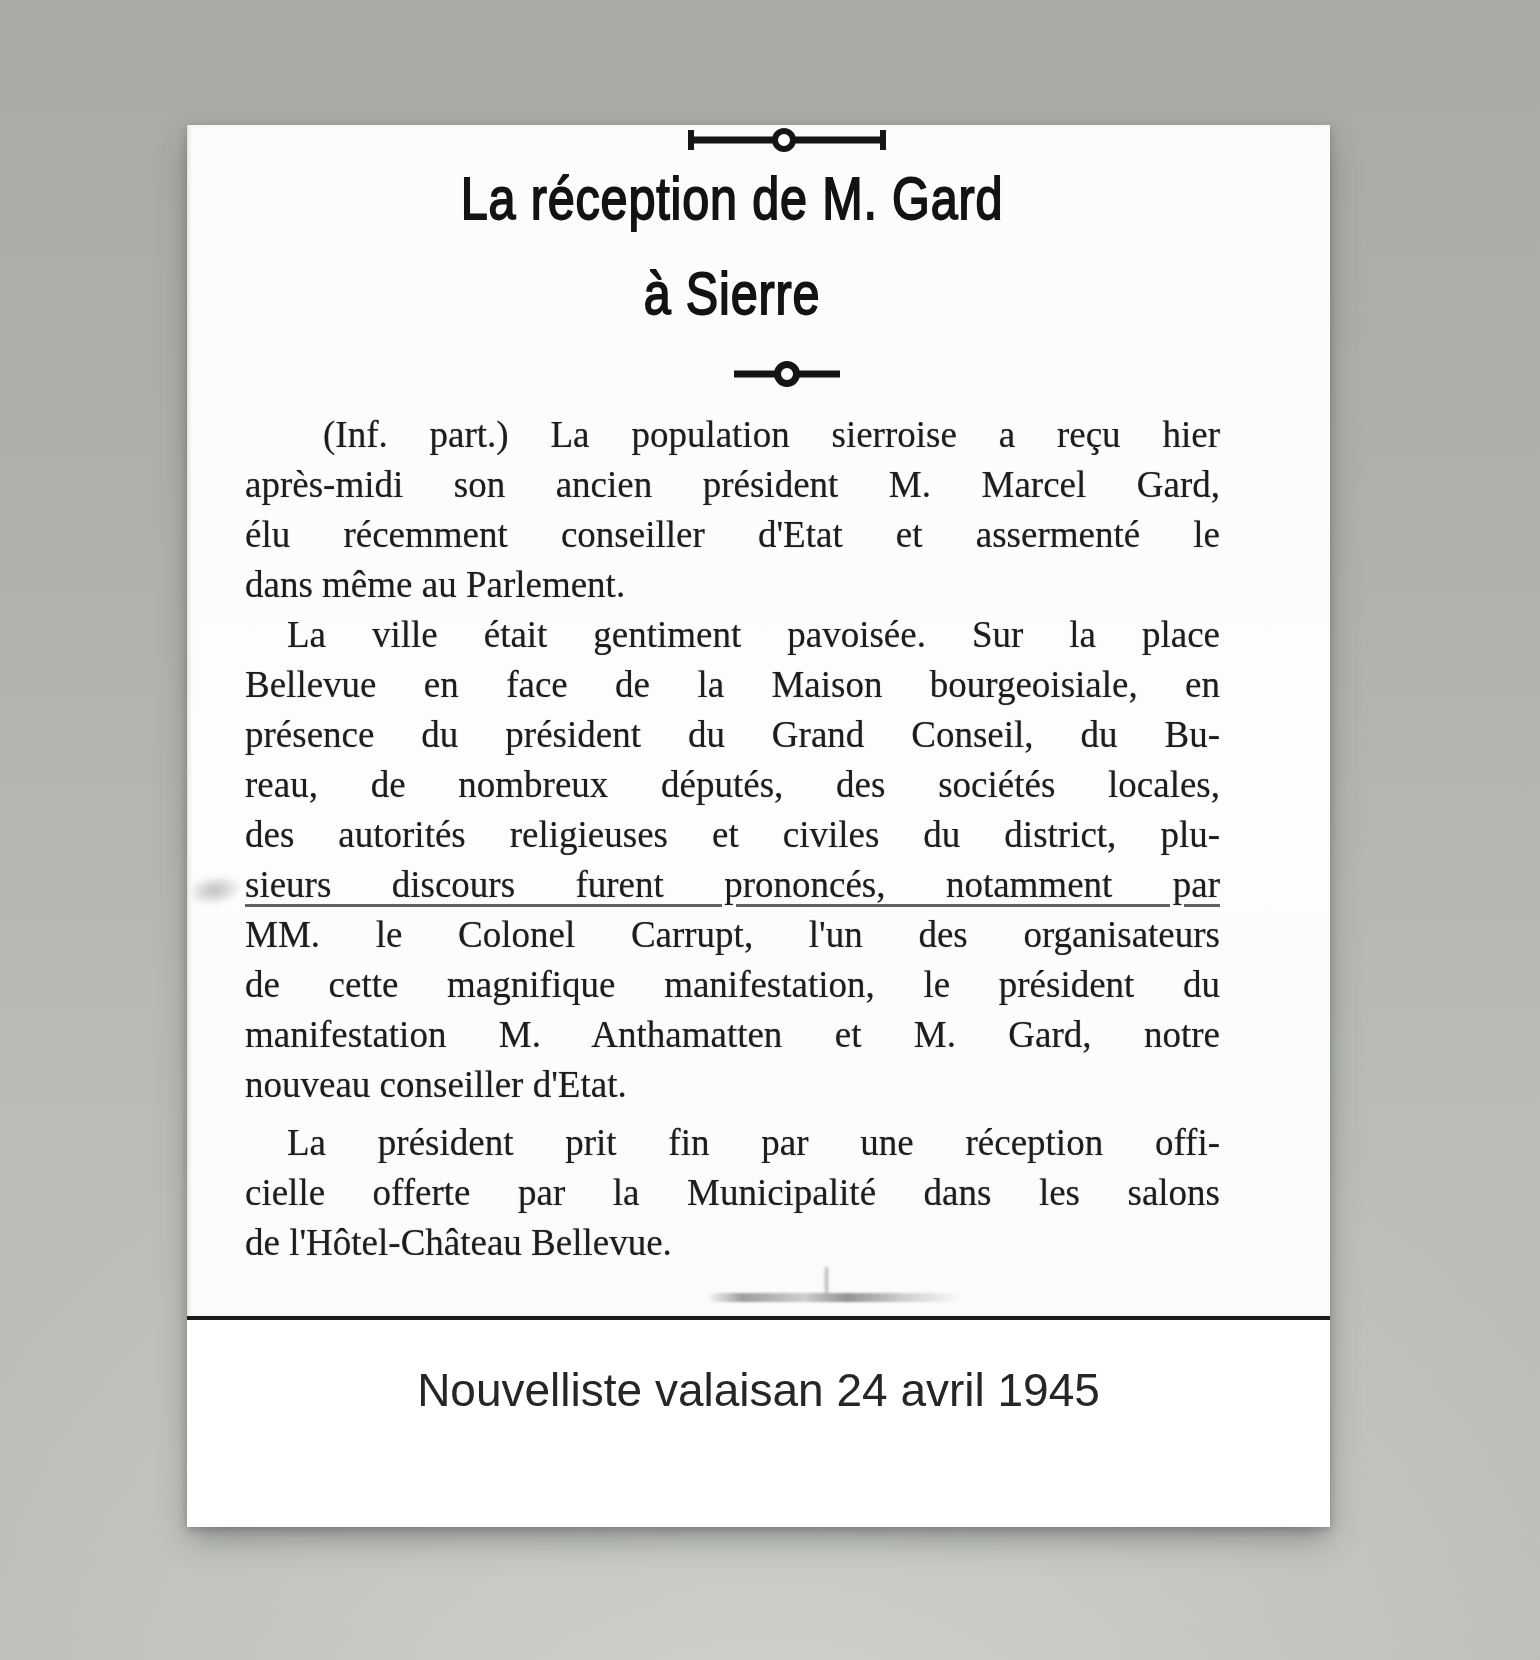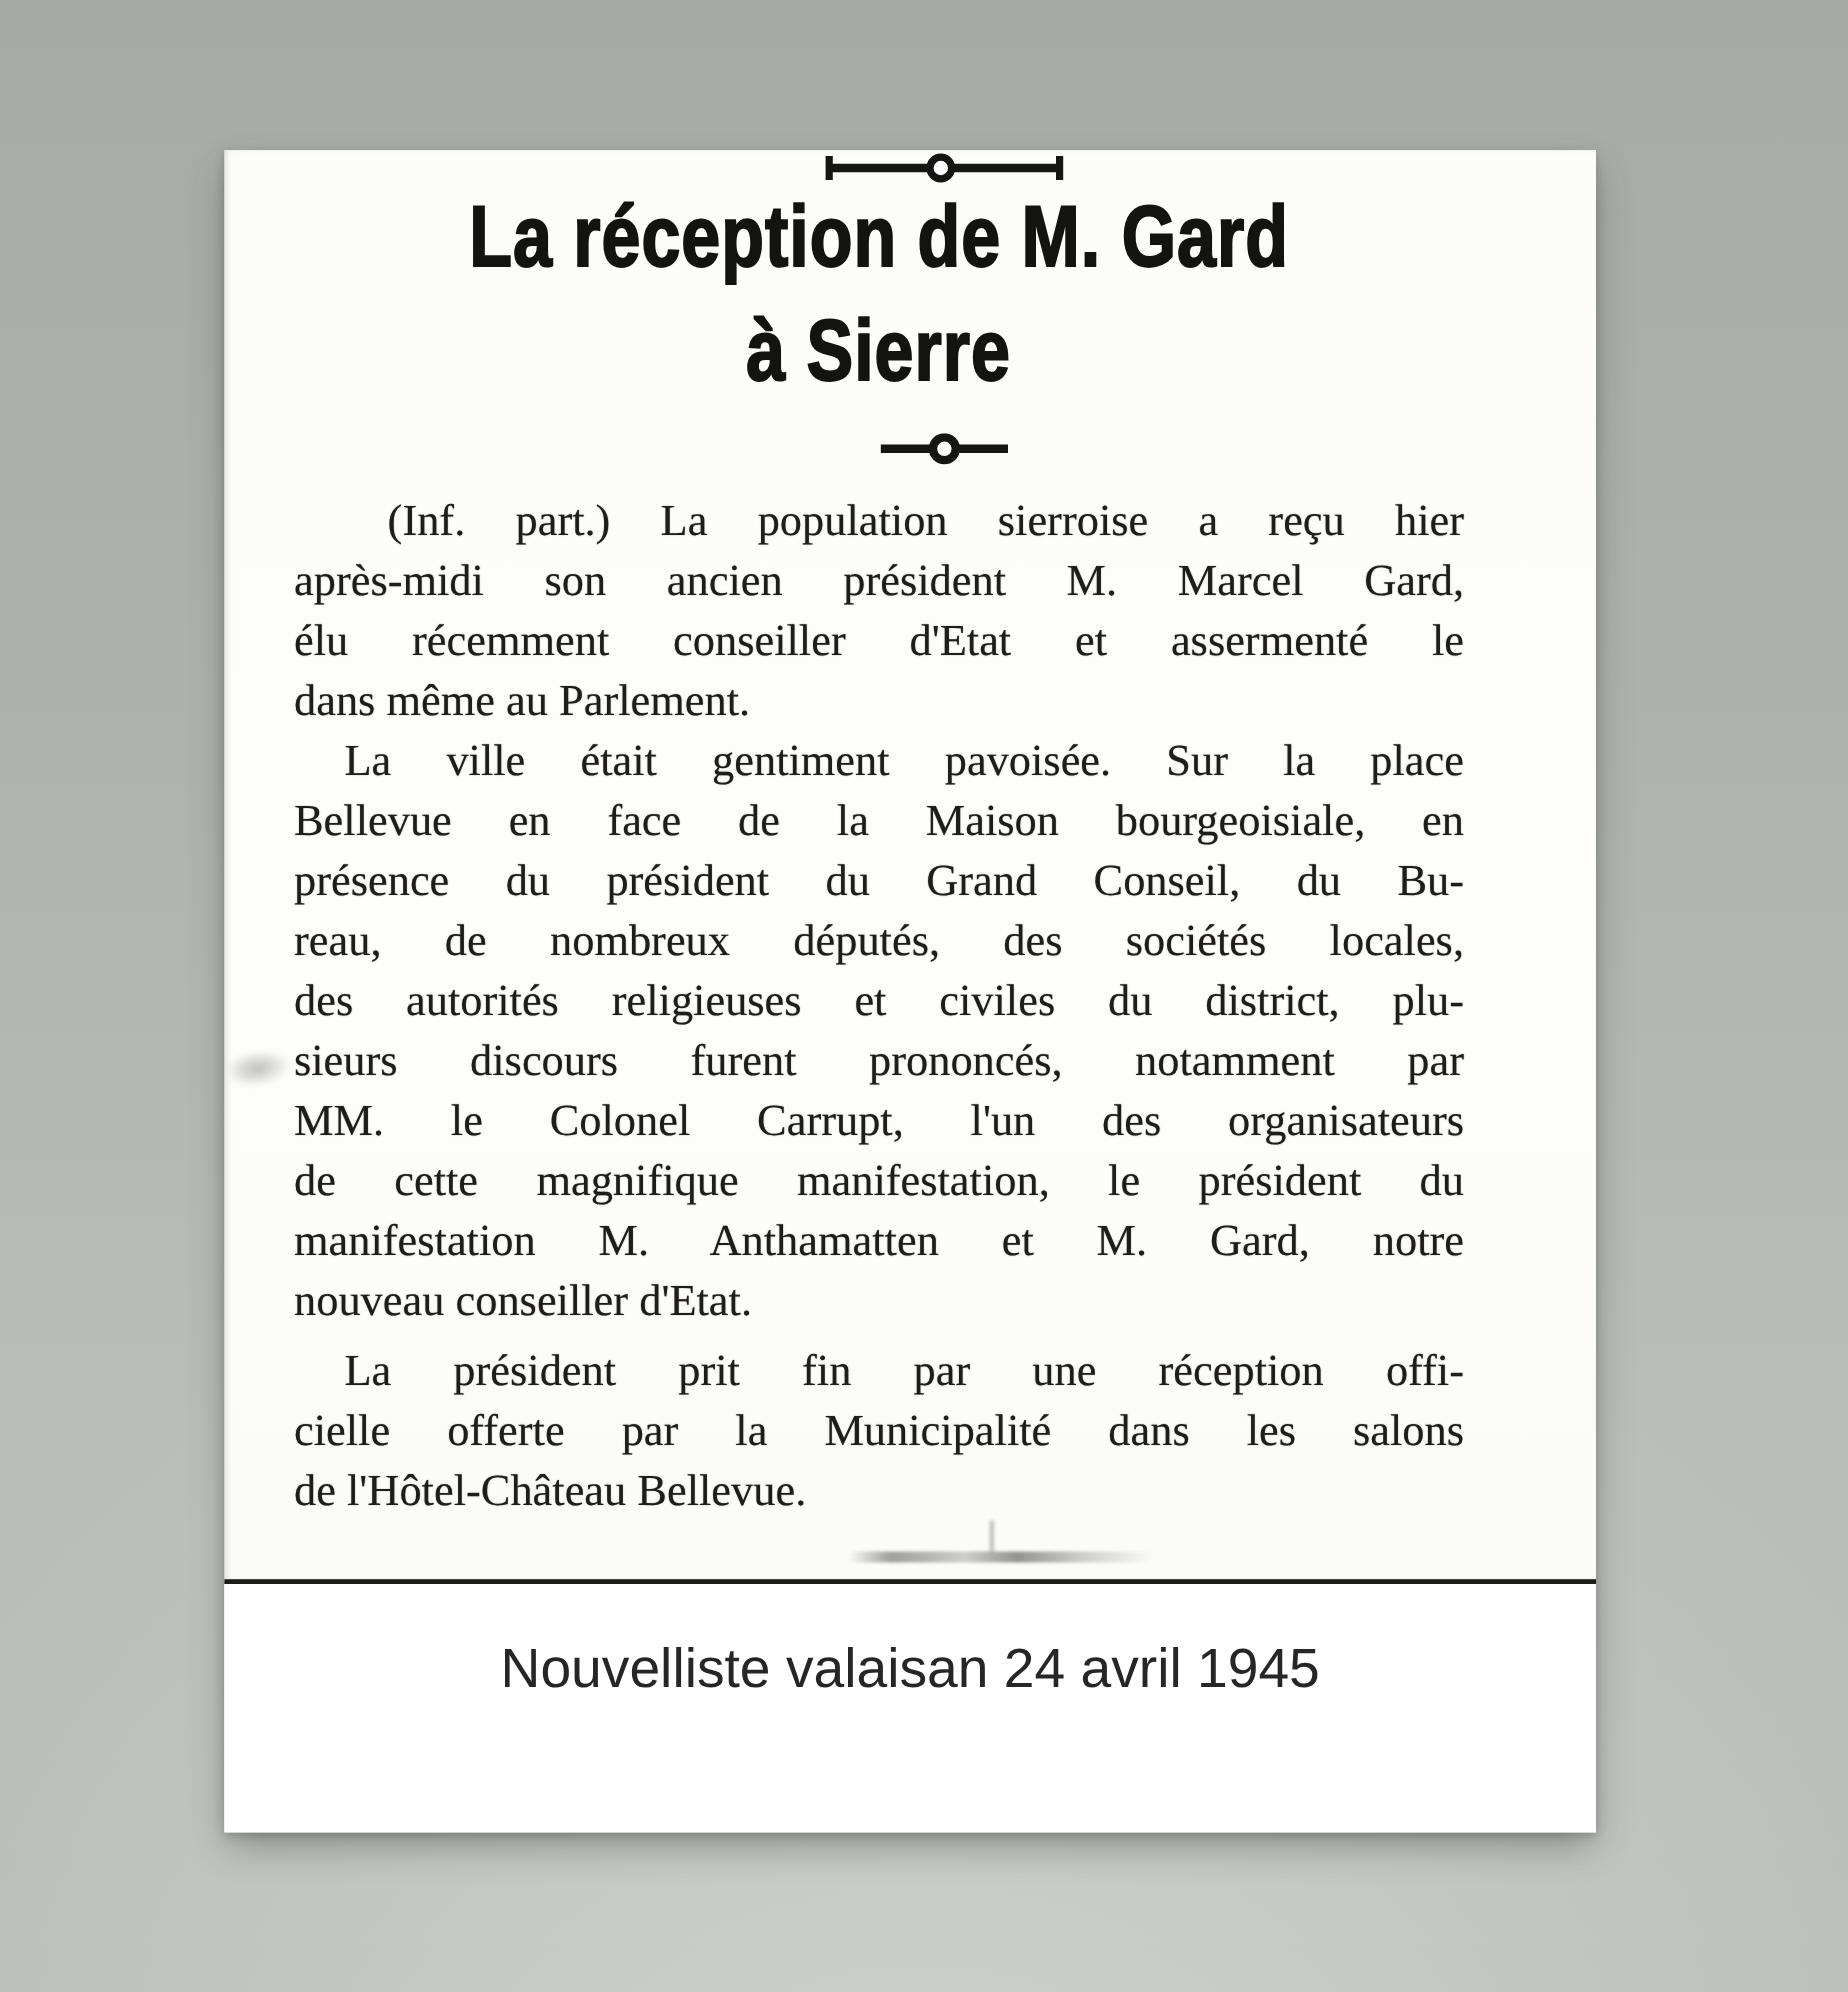--- a/index.html
+++ b/index.html
@@ -55,22 +55,22 @@
   }
 
   .headline {
     position: absolute;
     left: 58px;
     top: 26px;
     width: 975px;
     margin: 0;
     text-align: center;
     font-family: "Liberation Sans", sans-serif;
-    font-weight: 700;
-    font-size: 72px;
+    font-weight: 400;
+    font-size: 60px;
     line-height: 95px;
     color: #131311;
     letter-spacing: 1px;
   }
   .headline .hl {
     display: inline-block;
     transform: scaleX(0.81);
     transform-origin: 50% 50%;
     -webkit-text-stroke: 1.8px #131311;
     text-shadow: 0 0 1px rgba(15,15,15,0.6);
@@ -93,20 +93,21 @@
     height: 50px;
     line-height: 50px;
     text-align: justify;
     text-align-last: justify;
   }
   .line.last { text-align-last: left; }
   .para0 .line.first { text-indent: 78px; }
   .para1 .line.first, .para2 .line.first { text-indent: 42px; }
   
   .para1 .line:nth-child(6) {
+    text-decoration: underline;
     text-decoration-color: rgba(30,30,28,0.30);
     text-decoration-thickness: 3px;
     text-underline-offset: 7px;
   }
 
   .left-smudge {
     position: absolute;
     left: 4px;
     top: 750px;
     width: 52px;

